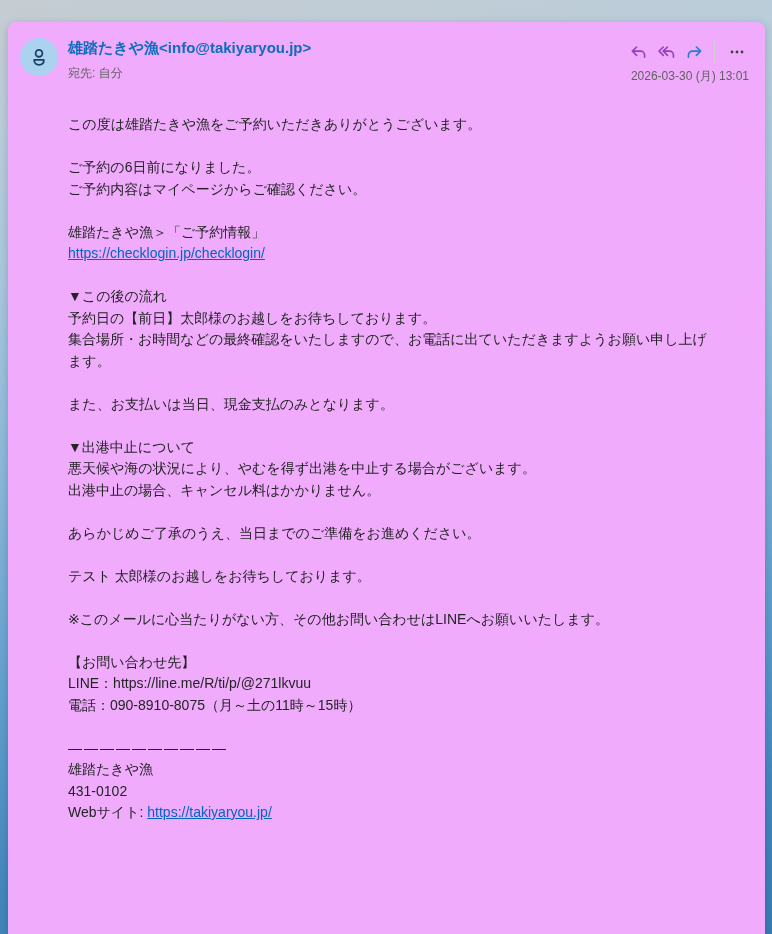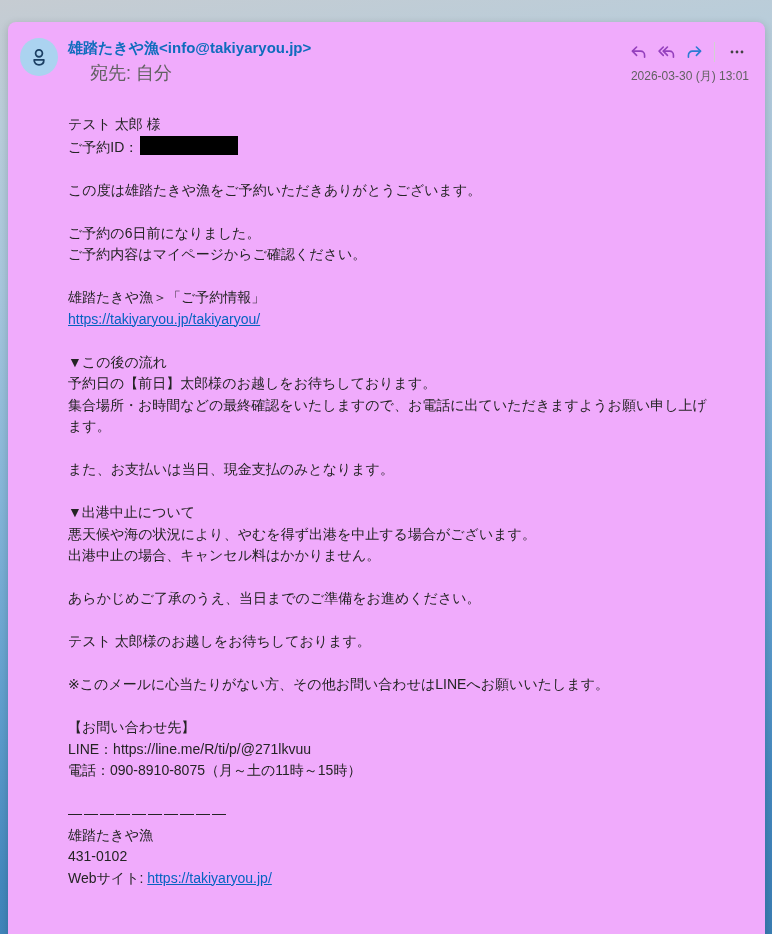--- a/index.html
+++ b/index.html
@@ -42,24 +42,23 @@
     font-size: 15px;
     color: #0f6cbd;
     line-height: 20px;
     white-space: nowrap;
     cursor: pointer;
   }
   .sender-name { font-weight: 700; }
   .sender-email { font-weight: 600; }
   .to-line {
     margin-top: 6px;
-    font-size: 18px;
+    font-size: 12px;
     color: #616161;
     line-height: 18px;
-    margin-left: 22px;
   }
   .toolbar {
     position: absolute;
     top: 18px; right: 14px;
     display: flex; align-items: center;
   }
   .tb-btn {
     width: 28px; height: 24px;
     display: flex; align-items: center; justify-content: center;
     cursor: pointer;
@@ -163,37 +162,33 @@
           </svg>
         </span>
       </div>
     </div>
 
     <div class="msg-date">2026-03-30 (月) 13:01</div>
   </div>
 
   <div class="msg-body">
 
-    <div class="para">
-      <div class="line">テスト 太郎 様</div>
-      <div class="line"><span>ご予約ID：</span><span class="redacted"></span></div>
-    </div>
 
     <div class="para">
       <div class="line">この度は雄踏たきや漁をご予約いただきありがとうございます。</div>
     </div>
 
     <div class="para">
       <div class="line">ご予約の6日前になりました。</div>
       <div class="line">ご予約内容はマイページからご確認ください。</div>
     </div>
 
     <div class="para">
       <div class="line">雄踏たきや漁＞「ご予約情報」</div>
-      <div class="line"><a>https://takiyaryou.jp/takiyaryou/</a></div>
+      <div class="line"><a>https://checklogin.jp/checklogin/</a></div>
     </div>
 
     <div class="para">
       <div class="line">▼この後の流れ</div>
       <div class="line">予約日の【前日】太郎様のお越しをお待ちしております。</div>
       <div class="line">集合場所・お時間などの最終確認をいたしますので、お電話に出ていただきますようお願い申し上げ</div>
       <div class="line">ます。</div>
     </div>
 
     <div class="para">

